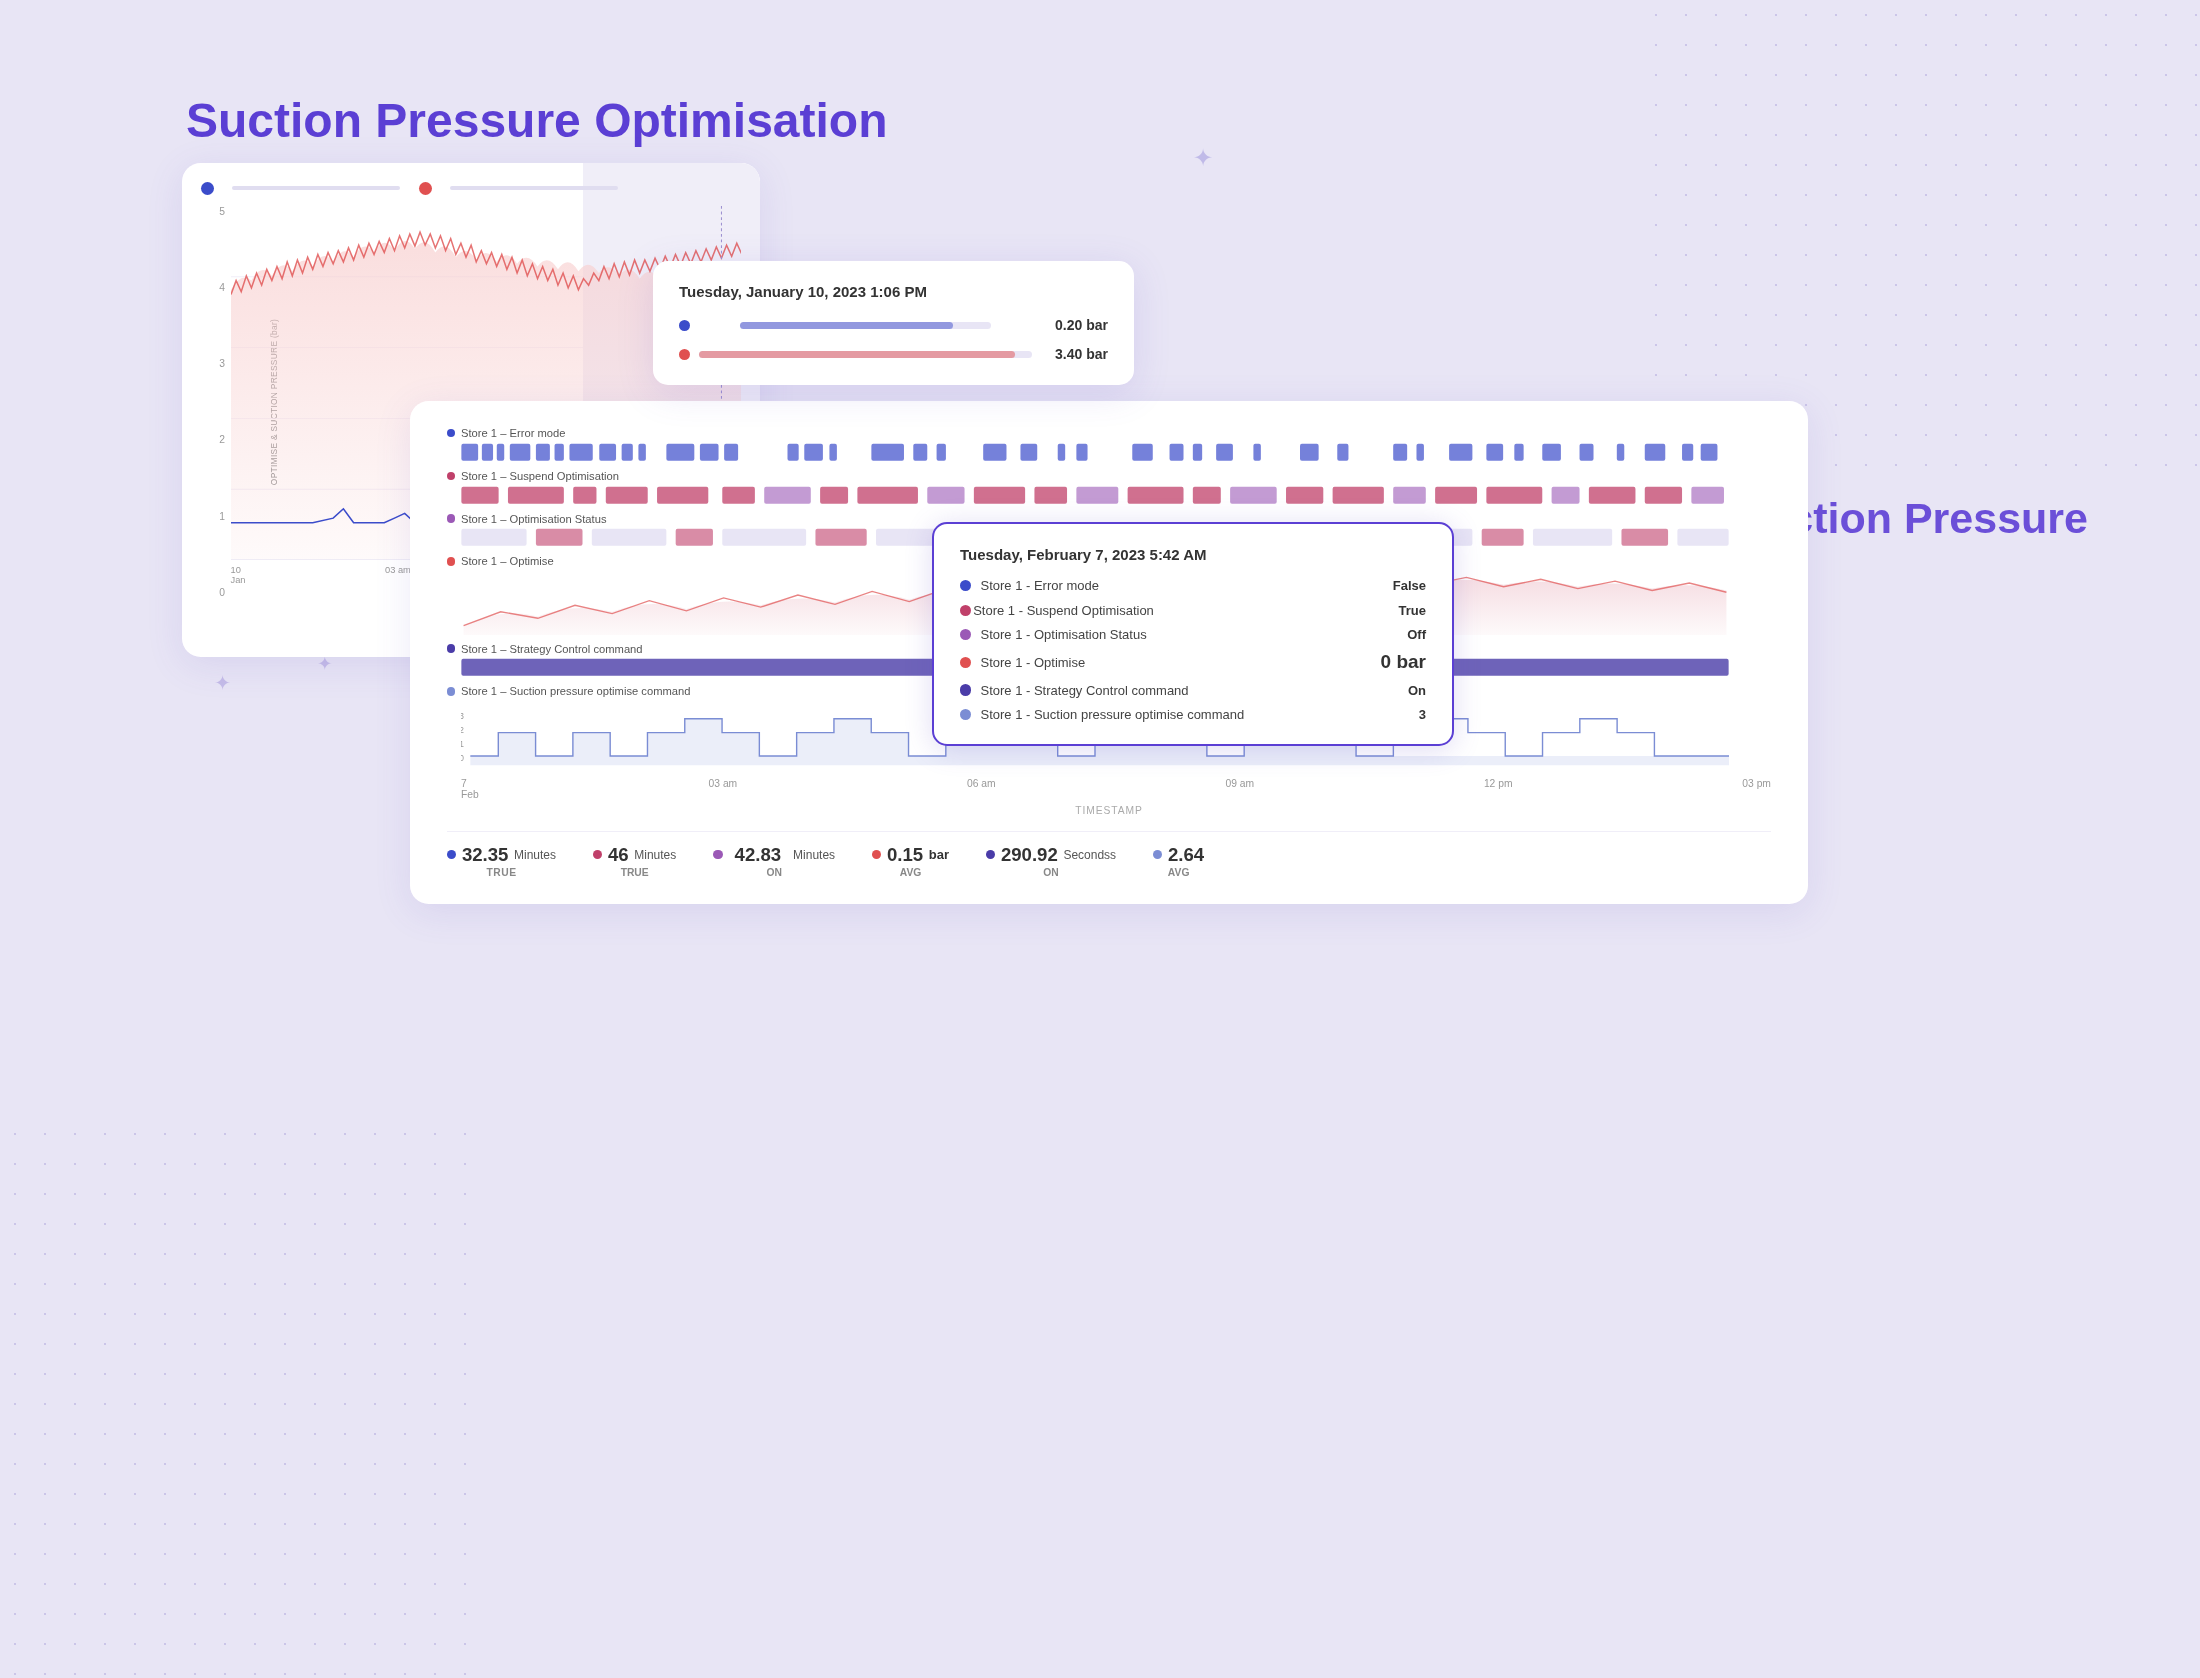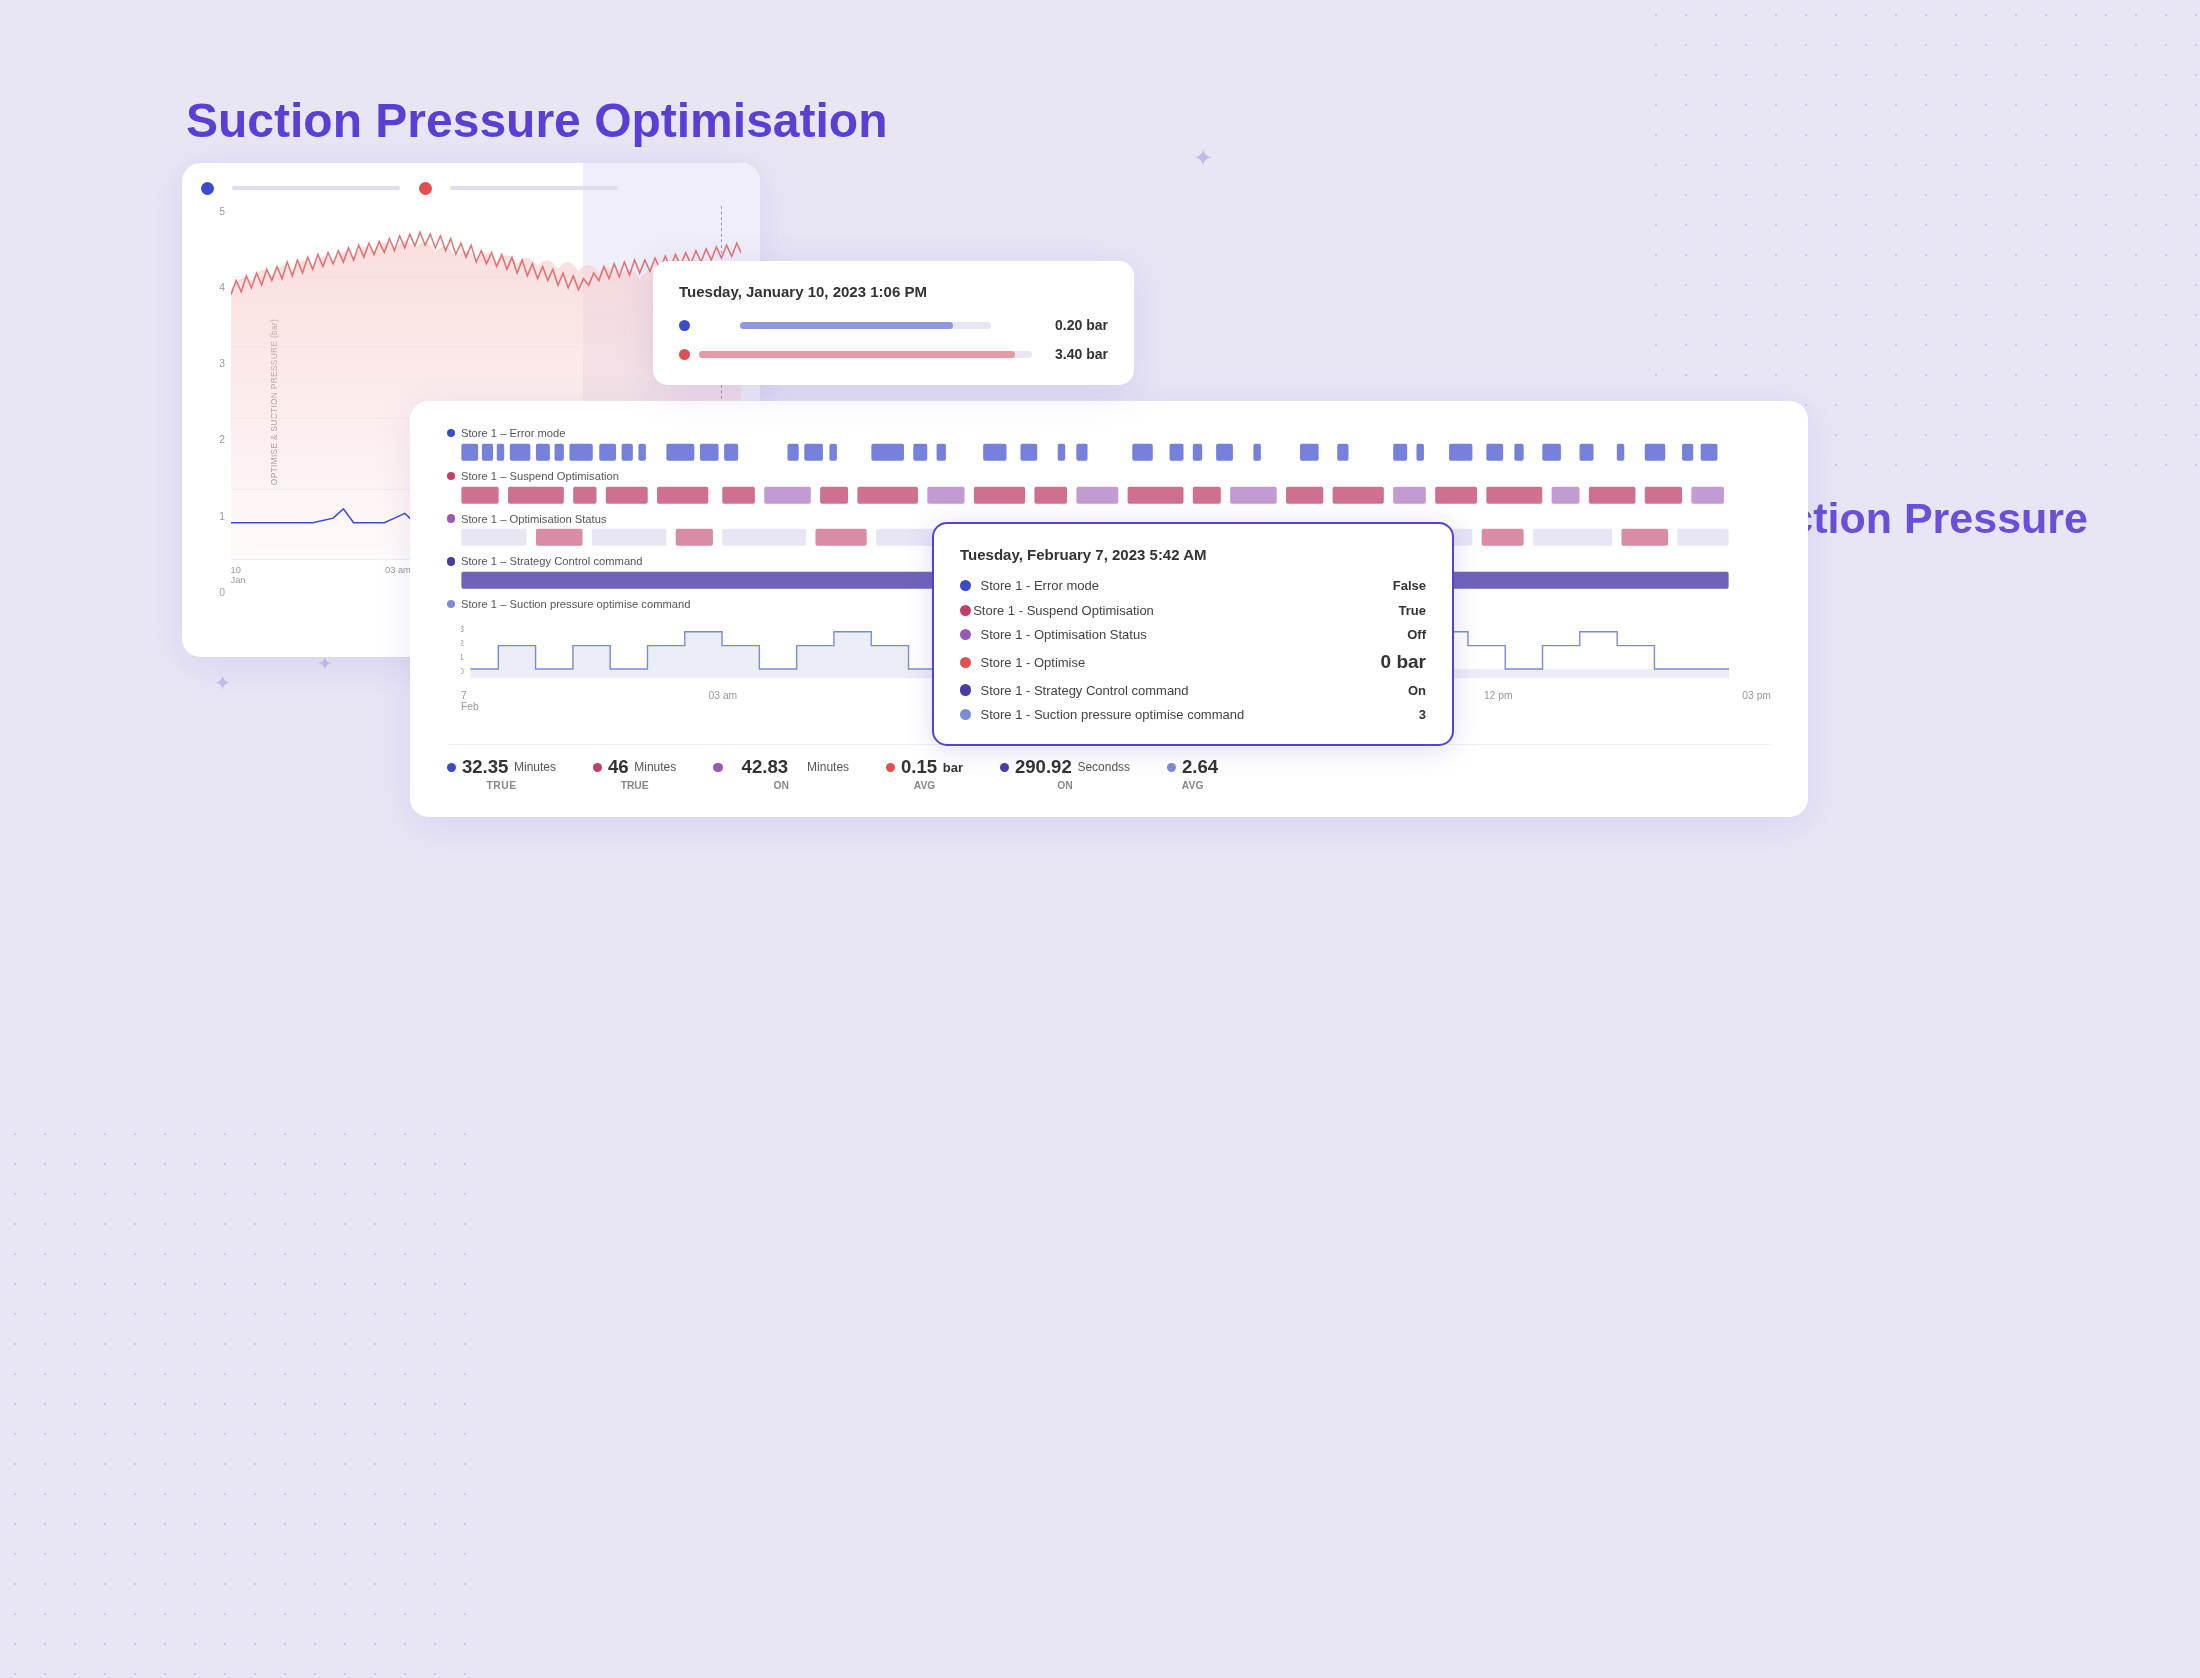--- a/index.html
+++ b/index.html
@@ -282,20 +282,38 @@
           <rect x="950" y="2" width="55" height="18" rx="2" fill="#c0406a" opacity="0.6"></rect>
           <rect x="1015" y="2" width="70" height="18" rx="2" fill="#e8e5f5"></rect>
           <rect x="1095" y="2" width="45" height="18" rx="2" fill="#c0406a" opacity="0.6"></rect>
           <rect x="1150" y="2" width="85" height="18" rx="2" fill="#e8e5f5"></rect>
           <rect x="1245" y="2" width="50" height="18" rx="2" fill="#c0406a" opacity="0.6"></rect>
           <rect x="1305" y="2" width="55" height="18" rx="2" fill="#e8e5f5"></rect>
         </svg>
       </div>
     </div>
 
+    <div style="margin-bottom:7.5px;">
+      <div style="display:flex; align-items:center; gap:5.6px; font-size:11.2px; color:#555; margin-bottom:2.8px;">
+        <div style="width:8.4px; height:8.4px; border-radius:50%; background:#e05050;"></div>
+        <span>Store 1 – Optimise</span>
+      </div>
+      <div style="height:65px; padding-left:14px;">
+        <svg width="1268" height="65" viewBox="0 0 1360 70">
+          <defs>
+            <linearGradient id="optGrad" x1="0" y1="0" x2="0" y2="1">
+              <stop offset="0%" stop-color="#f0c8d0" stop-opacity="0.6"></stop>
+              <stop offset="100%" stop-color="#f0c8d0" stop-opacity="0.1"></stop>
+            </linearGradient>
+          </defs>
+          <path d="M0,60 Q40,40 80,50 Q120,35 160,45 Q200,30 240,42 Q280,28 320,38 Q360,25 400,35 Q440,20 480,32 Q520,18 560,28 Q600,15 640,25 Q680,12 720,22 Q760,10 800,20 Q840,8 880,18 Q920,6 960,16 Q1000,4 1040,14 Q1080,6 1120,16 Q1160,8 1200,18 Q1240,10 1280,20 Q1320,12 1360,22 L1360,70 L0,70 Z" fill="url(#optGrad)"></path>
+          <polyline points="0,60 40,45 80,52 120,38 160,47 200,33 240,44 280,30 320,40 360,27 400,37 440,23 480,34 520,20 560,30 600,17 640,27 680,14 720,24 760,12 800,22 840,10 880,20 920,8 960,18 1000,6 1040,16 1080,8 1120,18 1160,10 1200,20 1240,12 1280,22 1320,14 1360,24" fill="none" stroke="#e05050" stroke-width="1.5" opacity="0.7"></polyline>
+        </svg>
+      </div>
+    </div>
 
     <div style="margin-bottom:7.5px;">
       <div style="display:flex; align-items:center; gap:5.6px; font-size:11.2px; color:#555; margin-bottom:2.8px;">
         <div style="width:8.4px; height:8.4px; border-radius:50%; background:#4a3ca8;"></div>
         <span>Store 1 – Strategy Control command</span>
       </div>
       <div style="height:20.5px; padding-left:14px;">
         <svg width="1268" height="20.5" viewBox="0 0 1360 22">
 
           <rect x="0" y="2" width="1360" height="18" rx="2" fill="#4a3ca8" opacity="0.8"></rect>
@@ -350,21 +368,21 @@
     <div style="display:flex; flex-direction:column; align-items:center; gap:1.9px;">
       <div style="display:flex; align-items:center; gap:5.6px;">
         <div style="width:9.3px; height:9.3px; border-radius:50%; background:#c0406a;"></div>
         <span style="font-size:18.6px; font-weight:700; color:#333;">46</span>
         <span style="font-size:12px; color:#555;"> Minutes</span>
       </div>
       <span style="font-size:10.3px; font-weight:700; color:#888; text-transform:uppercase;">TRUE</span>
     </div>
 
     <div style="display:flex; flex-direction:column; align-items:center; gap:1.9px;">
-      <div style="display:flex; align-items:center; gap:19px;">
+      <div style="display:flex; align-items:center; gap:12px;">
         <div style="width:9.3px; height:9.3px; border-radius:50%; background:#9b59b6;"></div>
         <span style="font-size:18.6px; font-weight:700; color:#333;">42.83</span>
         <span style="font-size:12px; color:#555;"> Minutes</span>
       </div>
       <span style="font-size:10.3px; font-weight:700; color:#888; text-transform:uppercase;">ON</span>
     </div>
 
     <div style="display:flex; flex-direction:column; align-items:center; gap:1.9px;">
       <div style="display:flex; align-items:center; gap:5.6px;">
         <div style="width:9.3px; height:9.3px; border-radius:50%; background:#e05050;"></div>

